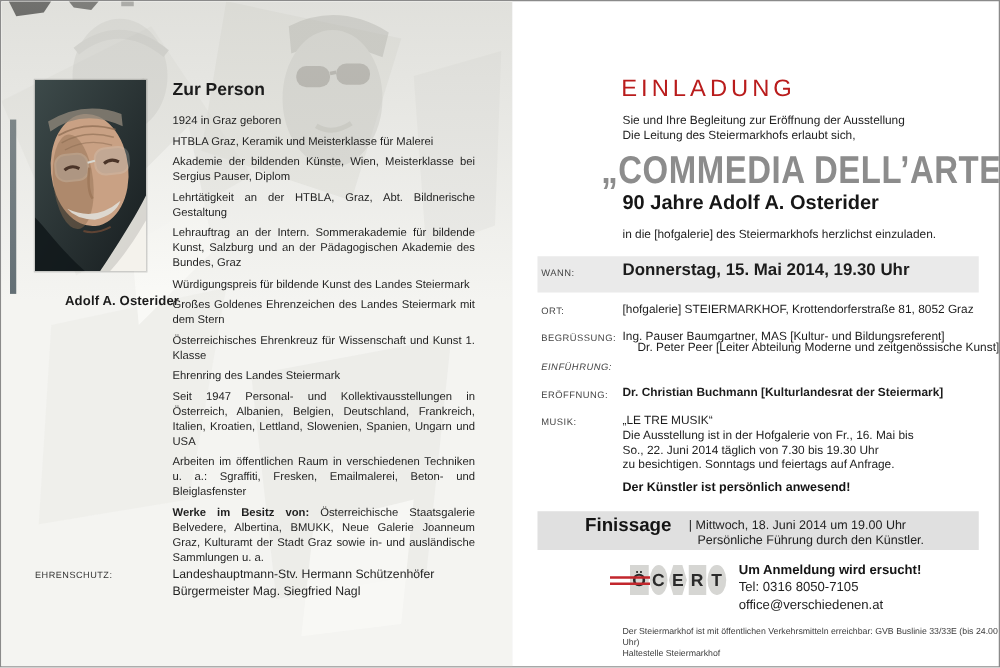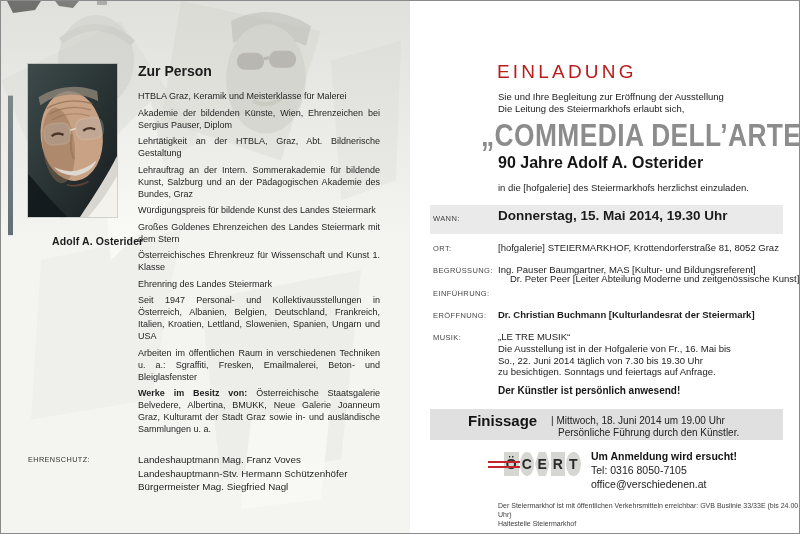--- a/index.html
+++ b/index.html
@@ -28,21 +28,21 @@
   .r-subtitle{position:absolute;left:497px;top:153px;font-size:16px;font-weight:bold;color:#161616;}
   .r-invite{position:absolute;left:497px;top:181px;font-size:9.5px;color:#222;}
   .band{position:absolute;left:429px;width:353px;}
   .band-wann{top:204px;height:29px;background:#eaeaea;}
   .band-fin{top:408px;height:31px;background:#e0e0e0;}
   .row-label{position:absolute;left:432px;font-size:7.5px;letter-spacing:.4px;color:#454545;}
   .row-value{position:absolute;left:497px;font-size:9.5px;color:#1c1c1c;white-space:nowrap;}
   .lbl-wann{top:213px;} .val-wann{top:207px;font-size:13.5px;font-weight:bold;}
   .lbl-ort{top:243px;}  .val-ort{top:241px;}
   .lbl-beg{top:265px;}  .val-beg{top:263px;}
-  .lbl-einf{top:288px;} .val-einf{top:272px;padding-left:12px;}
+  .lbl-einf{top:288px;font-style:italic;} .val-einf{top:272px;padding-left:12px;}
   .lbl-eroe{top:310px;} .val-eroe{top:308px;font-weight:bold;}
   .lbl-musik{top:332px;}.val-musik{top:330px;}
   .r-hours{position:absolute;left:497px;top:342px;font-size:9.5px;line-height:11.7px;color:#222;}
   .r-artist{position:absolute;left:497px;top:384px;font-size:10px;font-weight:bold;color:#141414;}
   .fin-title{position:absolute;left:467px;top:411px;font-size:15px;font-weight:bold;color:#141414;}
   .fin-line1{position:absolute;left:550px;top:414px;font-size:10px;color:#222;}
   .fin-line2{position:absolute;left:557px;top:425.5px;font-size:10px;color:#222;}
   
   .ocert{position:absolute;left:493px;top:451px;width:86px;height:26px;}
   .ocert-cells{position:absolute;left:10px;top:0;display:flex;gap:1px;}
@@ -125,36 +125,36 @@
           <path d="M23,101 Q44,114 66,99 Q61,110 44,112 Q29,110 23,101 Z" fill="#ddd8d0"></path>
           <path d="M34,120 Q44,124 56,119" stroke="#6e4a36" stroke-width="1.6" fill="none" opacity="0.8"></path>
         </g>
         <path d="M0,153 L40,153 C20,135 10,120 0,110 Z" fill="#10171a" opacity="0.85"></path>
       </svg>
     </div>
     <div class="portrait-caption">Adolf A. Osterider</div>
 
     <div class="bio">
       <div class="bio-heading">Zur Person</div>
+      <p>1924 in Graz geboren</p>
       <p>HTBLA Graz, Keramik und Meisterklasse für Malerei</p>
-      <p>Akademie der bildenden Künste, Wien, Ehrenzeichen bei Sergius Pauser, Diplom</p>
+      <p>Akademie der bildenden Künste, Wien, Meisterklasse bei Sergius Pauser, Diplom</p>
       <p>Lehrtätigkeit an der HTBLA, Graz, Abt. Bildnerische Gestaltung</p>
       <p>Lehrauftrag an der Intern. Sommerakademie für bildende Kunst, Salzburg und an der Pädagogischen Akademie des Bundes, Graz</p>
       <p>Würdigungspreis für bildende Kunst des Landes Steiermark</p>
       <p>Großes Goldenes Ehrenzeichen des Landes Steiermark mit dem Stern</p>
       <p>Österreichisches Ehrenkreuz für Wissenschaft und Kunst 1. Klasse</p>
       <p>Ehrenring des Landes Steiermark</p>
       <p>Seit 1947 Personal- und Kollektivausstellungen in Österreich, Albanien, Belgien, Deutschland, Frankreich, Italien, Kroatien, Lettland, Slowenien, Spanien, Ungarn und USA</p>
       <p>Arbeiten im öffentlichen Raum in verschiedenen Techniken u. a.: Sgraffiti, Fresken, Emailmalerei, Beton- und Bleiglasfenster</p>
       <p><b>Werke im Besitz von:</b><span> Österreichische Staatsgalerie Belvedere, Albertina, BMUKK, Neue Galerie Joanneum Graz, Kulturamt der Stadt Graz sowie in- und ausländische Sammlungen u. a.</span></p>
     </div>
 
     <div class="ehrenschutz-label">EHRENSCHUTZ:</div>
     <div class="ehrenschutz-names">
-      <div>Landeshauptmann Mag. Franz Voves</div>
       <div>Landeshauptmann-Stv. Hermann Schützenhöfer</div>
       <div>Bürgermeister Mag. Siegfried Nagl</div>
     </div>
   </div>
 
   <div class="r-title">EINLADUNG</div>
 
   <div class="r-intro">
     <div>Sie und Ihre Begleitung zur Eröffnung der Ausstellung</div>
     <div>Die Leitung des Steiermarkhofs erlaubt sich,</div>

